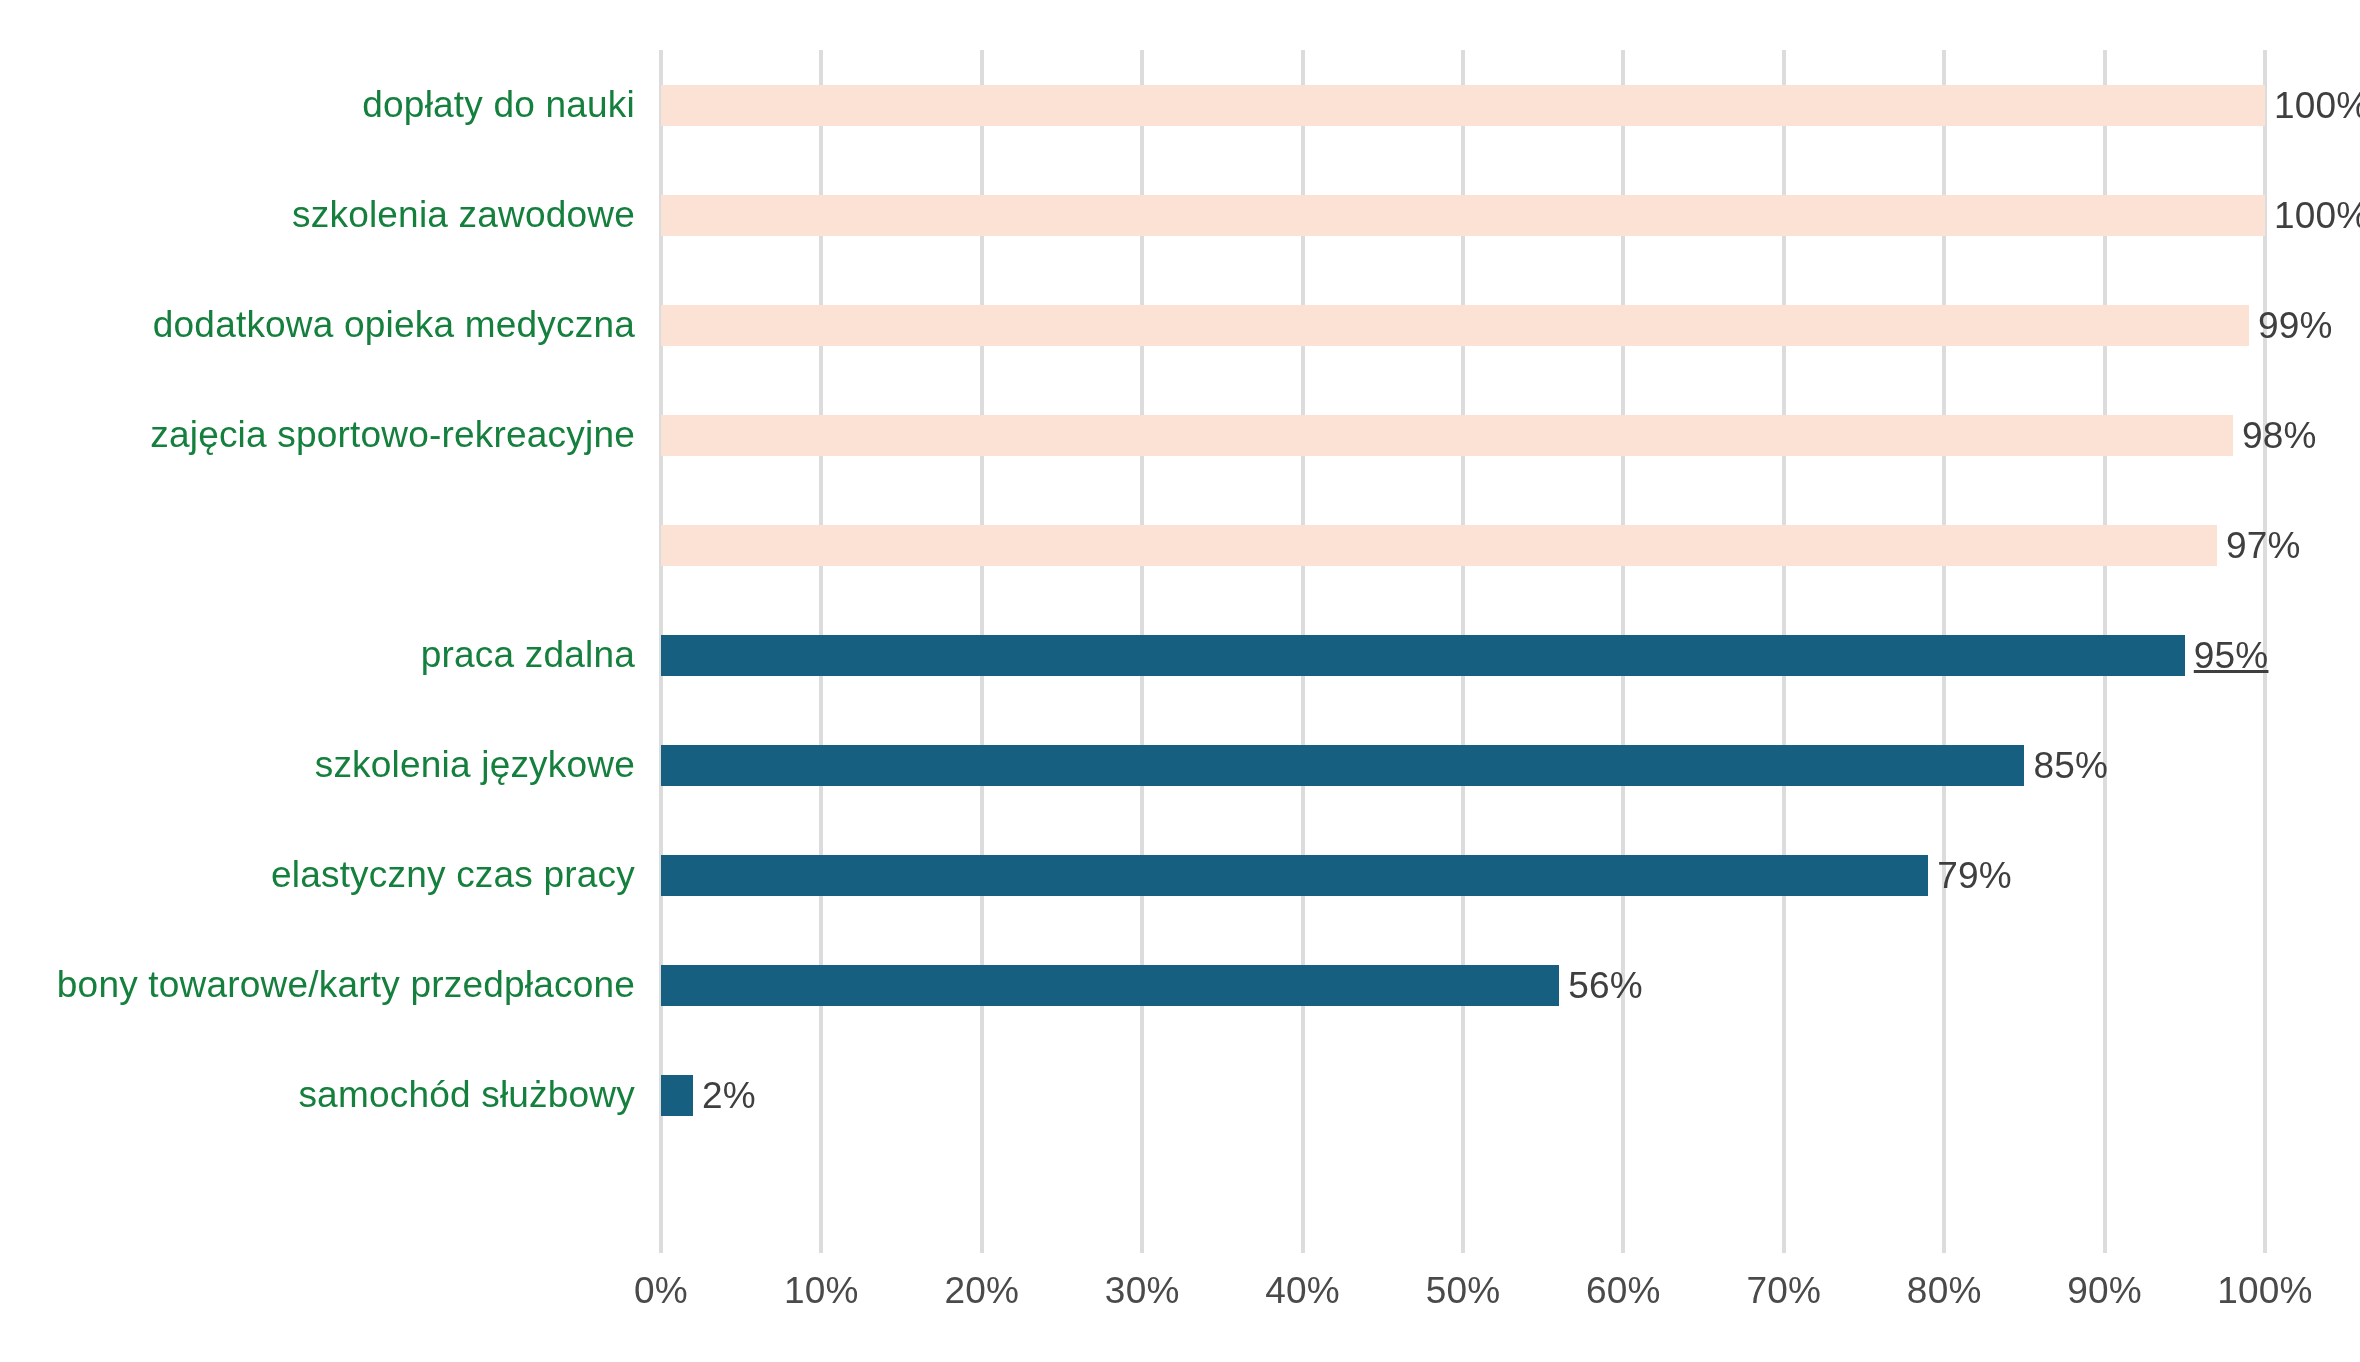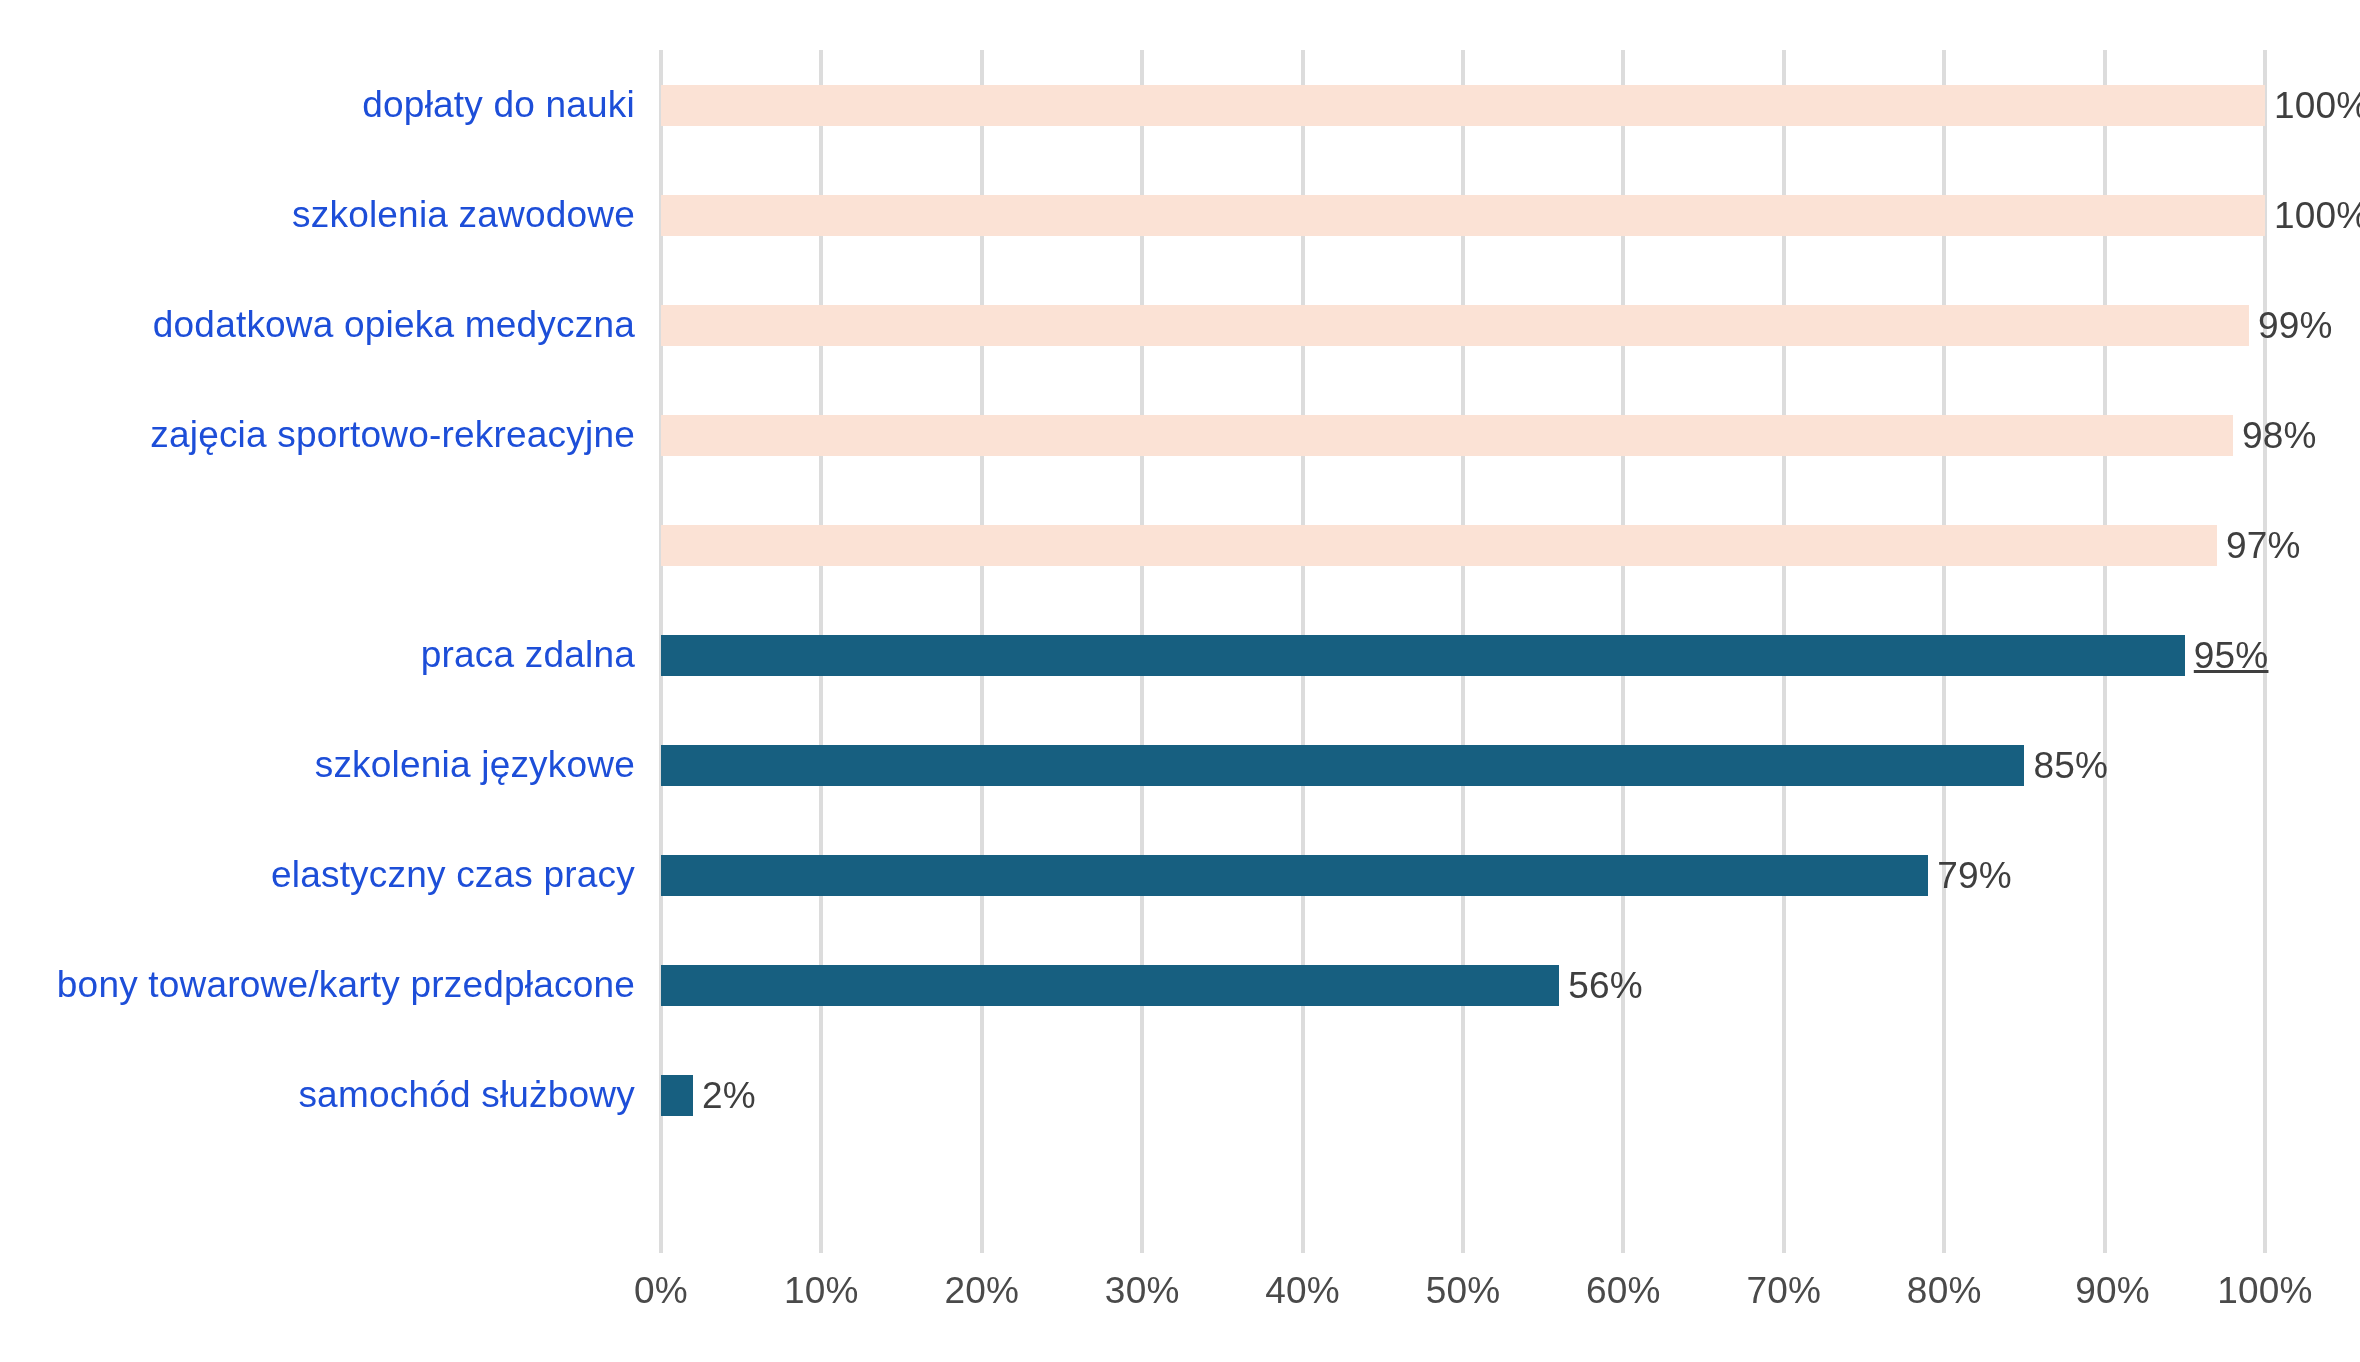--- a/index.html
+++ b/index.html
@@ -83,21 +83,21 @@
   }
 
   .cat-label {
     position: absolute;
     right: 0;
     width: 100%;
     height: 110px;
     line-height: 110px;
     text-align: right;
     font-size: 37px;
-    color: #1d4ed8;
+    color: #15803d;
     white-space: nowrap;
     letter-spacing: 0.2px;
   }
 
   .tick-labels {
     position: absolute;
     left: 0;
     top: 1270px;
     width: 2360px;
     height: 70px;
@@ -192,17 +192,17 @@
   <div class="tick-labels" id="tick-labels">
       <div class="tick-label" style="left: 661px;">0%</div>
       <div class="tick-label" style="left: 821.4px;">10%</div>
       <div class="tick-label" style="left: 981.8px;">20%</div>
       <div class="tick-label" style="left: 1142.2px;">30%</div>
       <div class="tick-label" style="left: 1302.6px;">40%</div>
       <div class="tick-label" style="left: 1463px;">50%</div>
       <div class="tick-label" style="left: 1623.4px;">60%</div>
       <div class="tick-label" style="left: 1783.8px;">70%</div>
       <div class="tick-label" style="left: 1944.2px;">80%</div>
-      <div class="tick-label" style="left: 2104.6px; margin-left: 8px;">90%</div>
+      <div class="tick-label" style="left: 2104.6px;">90%</div>
       <div class="tick-label" style="left: 2265px;">100%</div>
     </div>
 
 </div>
 
 </body></html>

